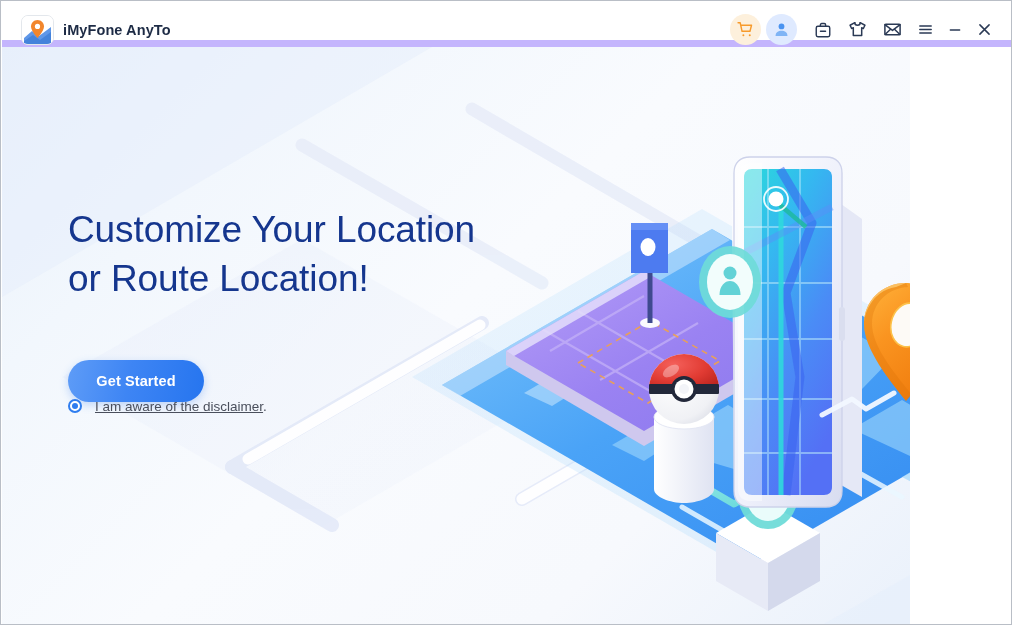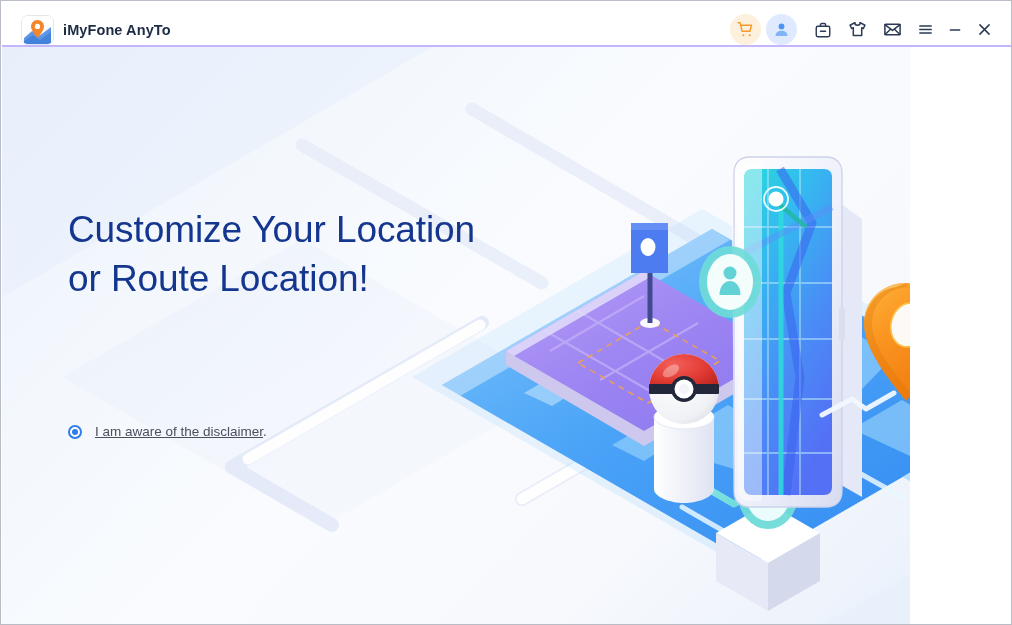--- a/index.html
+++ b/index.html
@@ -26,21 +26,21 @@
     overflow: hidden;
   }
 
   
   #title-bar {
     position: absolute;
     left: 1px; top: 1px;
     width: 1010px;
     height: 45px;
     background: #ffffff;
-    border-bottom: 2px solid #c4b5fd;
+    border-bottom: 7px solid #c4b5fd;
     box-sizing: border-box;
   }
   #app-logo {
     position: absolute;
     left: 19px; top: 13px;
     width: 33px; height: 30px;
     border-radius: 7px;
     background: #ffffff;
     border: 1px solid #e3e7ec;
     overflow: hidden;
@@ -119,23 +119,23 @@
     font-size: 14.5px;
     font-weight: bold;
     font-family: "Liberation Sans", sans-serif;
     cursor: pointer;
     box-shadow: 0 3px 8px rgba(54,126,238,0.28);
     letter-spacing: 0.1px;
   }
 
   #disclaimer-row {
     position: absolute;
-    left: 66px; top: 372px;
+    left: 66px; top: 352px;
     display: flex;
-    align-items: flex-end;
+    align-items: flex-start;
     height: 20px;
   }
   #disclaimer-radio {
     width: 14px; height: 14px;
     border-radius: 50%;
     border: 2px solid #2f7def;
     background: #ffffff;
     box-sizing: border-box;
     position: relative;
     cursor: pointer;
@@ -269,20 +269,21 @@
       </g>
       <path d="M0 0 L430 0 L0 250 Z" fill="#e6eefb" opacity="0.5"></path>
       <path d="M1010 470 L1010 578 L820 578 Z" fill="#e6eefb" opacity="0.55"></path>
     </svg>
 
     <h1 id="hero-heading">
       <span class="ln">Customize Your Location</span>
       <span class="ln">or Route Location!</span>
     </h1>
 
+    <button id="get-started-button">Get Started</button>
 
     <div id="disclaimer-row">
       <div id="disclaimer-radio"></div>
       <div id="disclaimer-text">
         <span class="u">I am aware of the disclaimer</span><span>.</span>
       </div>
     </div>
 
     <svg id="illustration" width="640" height="540" viewBox="0 0 640 540">
       <defs>

